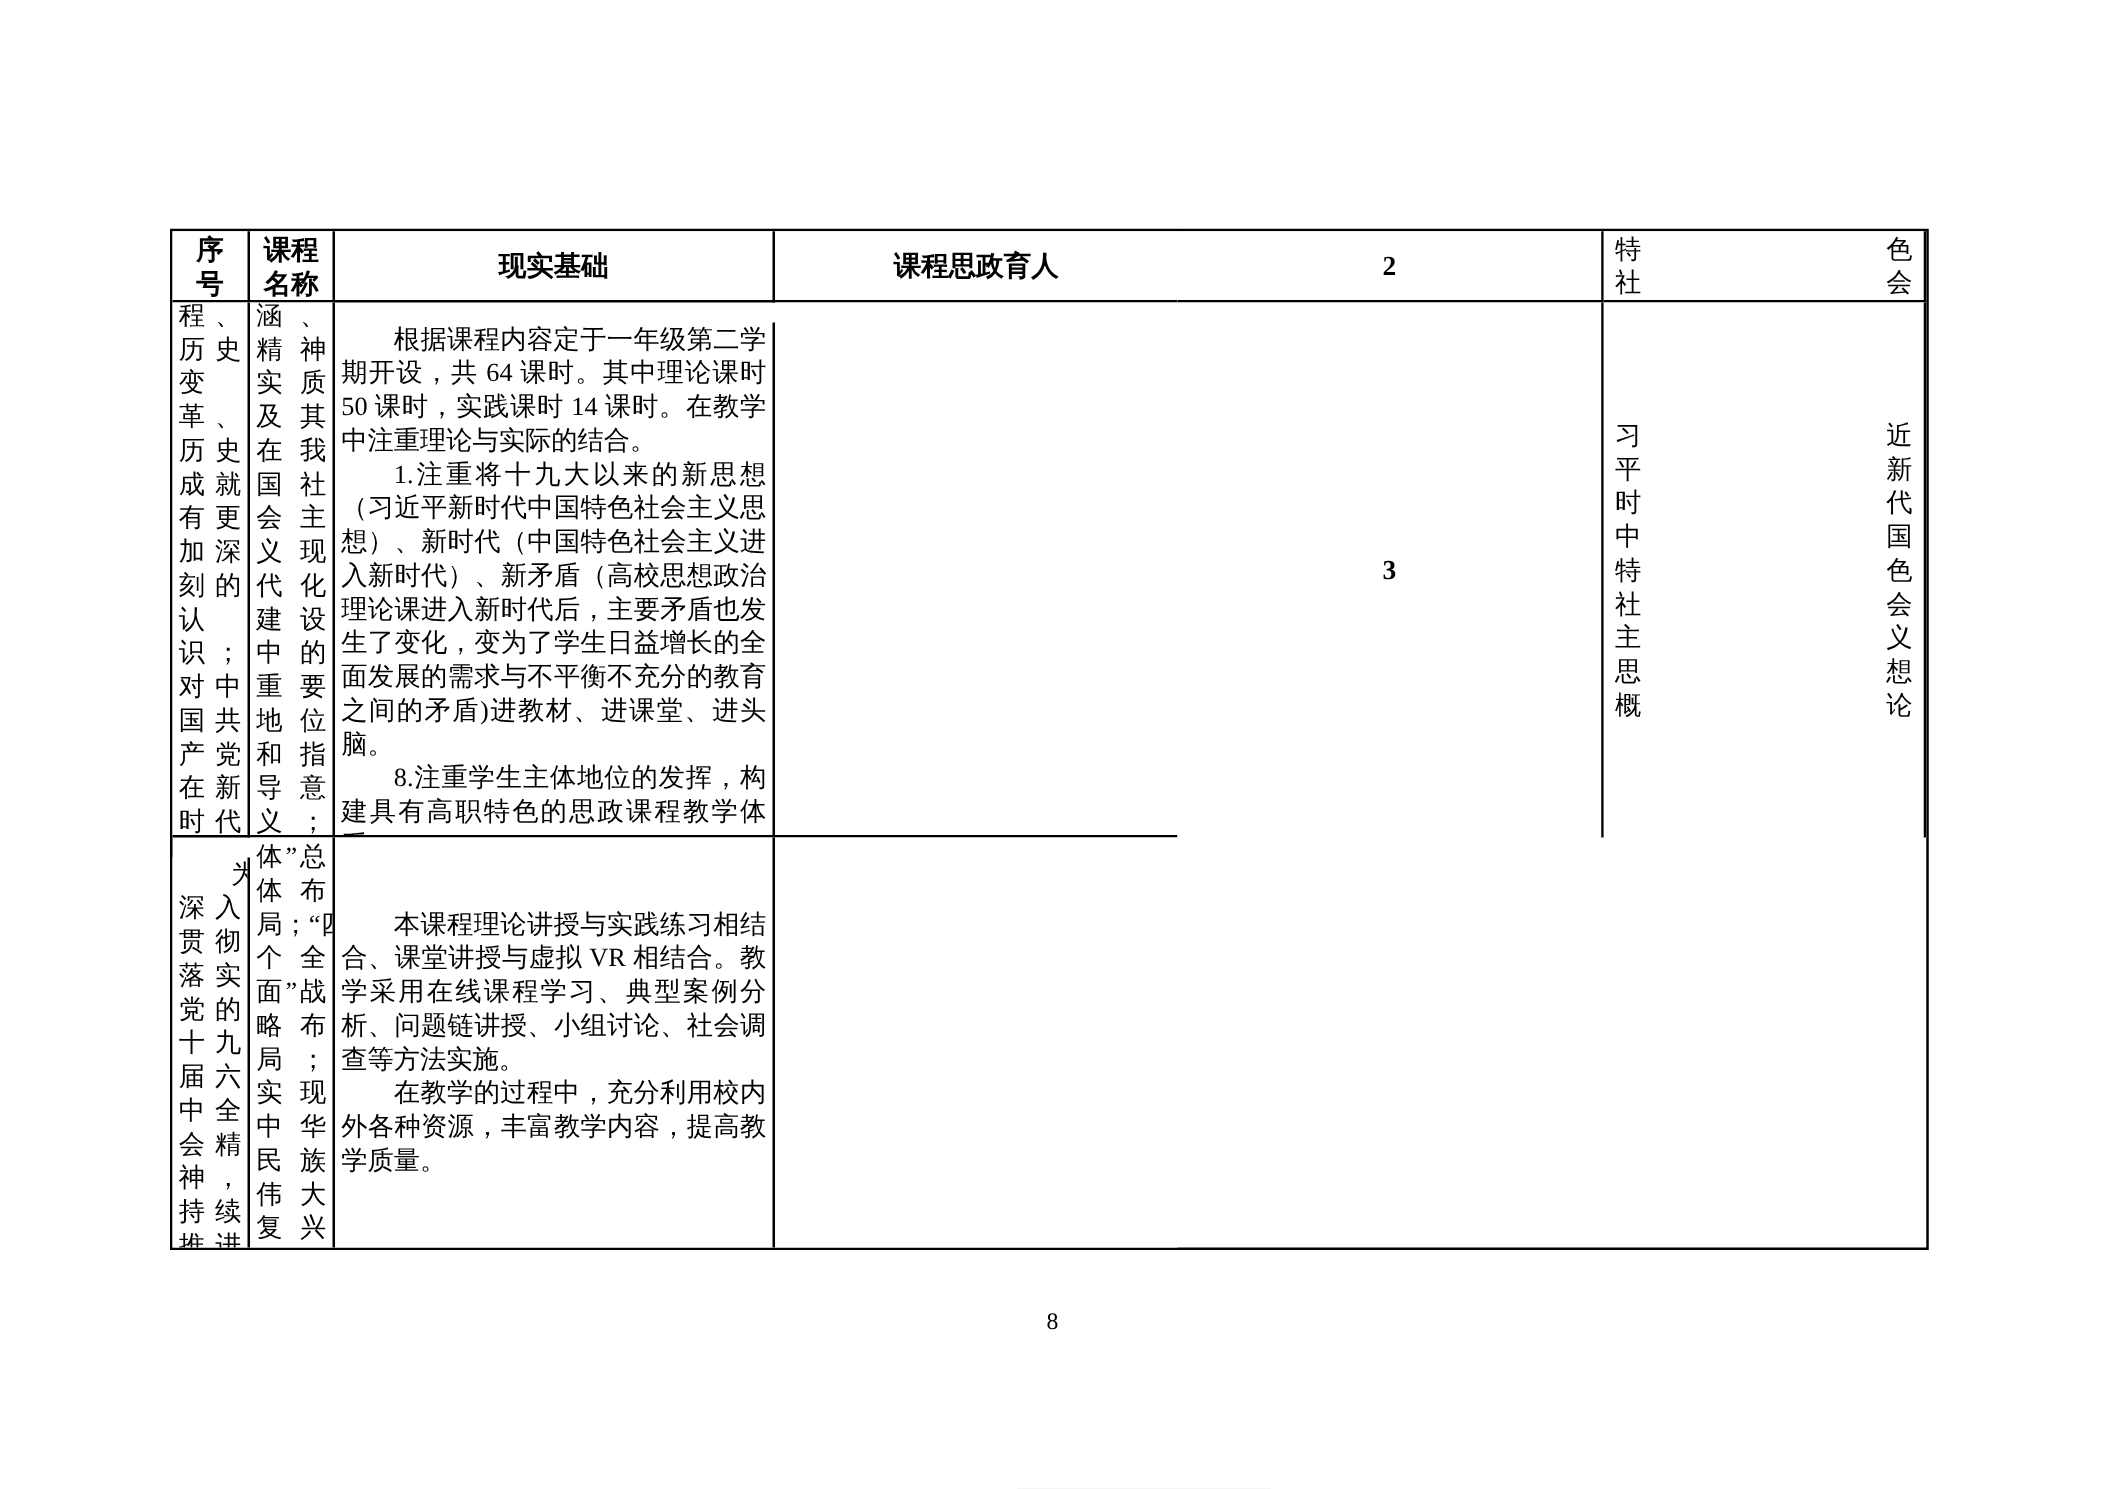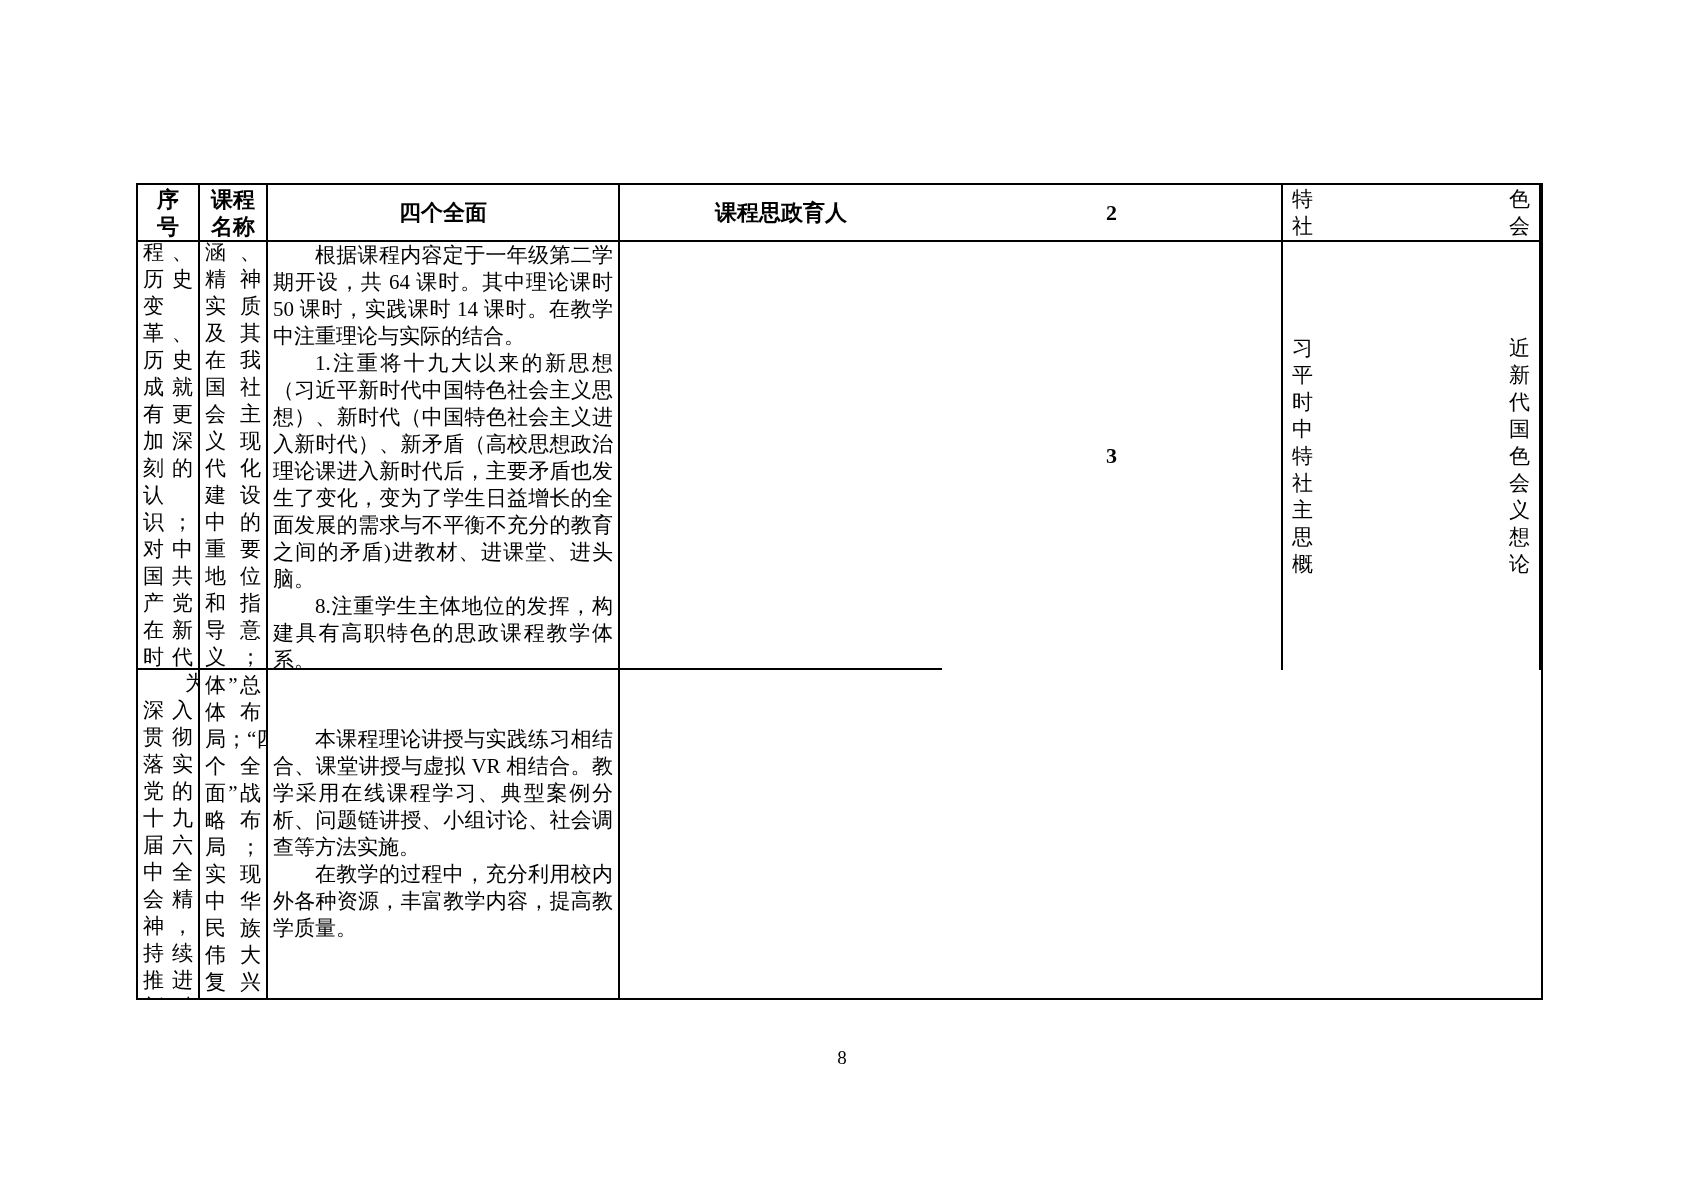--- a/index.html
+++ b/index.html
@@ -59,21 +59,21 @@
     justify-content: space-between;
   }
   .cell.text {
     display: flex;
     flex-direction: column;
     font-size: 21px;
     line-height: 27px;
     padding: 0 5px;
   }
   .vc { justify-content: center; }
-  .vt { justify-content: flex-start; padding-top: 3px; }
+  .vt { justify-content: flex-start; padding-top: 3px; margin-top: 16px; }
   .cell.text p {
     margin: 0;
     text-indent: 2em;
     text-align: justify;
     text-justify: inter-ideograph;
   }
   .page-number {
     position: absolute;
     left: 0;
     right: 0;
@@ -92,21 +92,21 @@
 
     <div class="cell h br bb">
         <div>序</div>
         <div>号</div>
       </div>
     <div class="cell h br bb">
         <div>课程</div>
         <div>名称</div>
       </div>
     <div class="cell h br bb">
-        <div>四个全面</div>
+        <div>现实基础</div>
       </div>
     <div class="cell h bb">
         <div>课程思政育人</div>
       </div>
 
     <div class="cell serial br bb">2</div>
     <div class="cell name br bb">
         <div class="vname-line">
           <span>毛</span>
           <span>泽</span>

